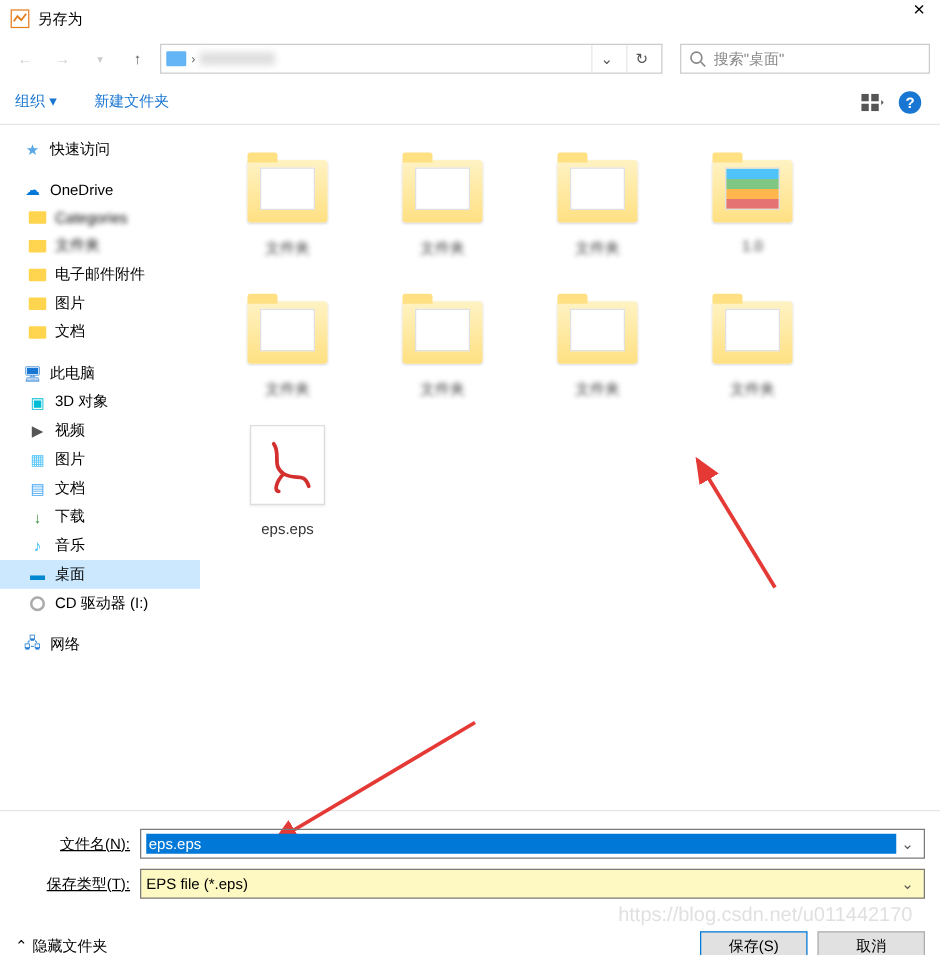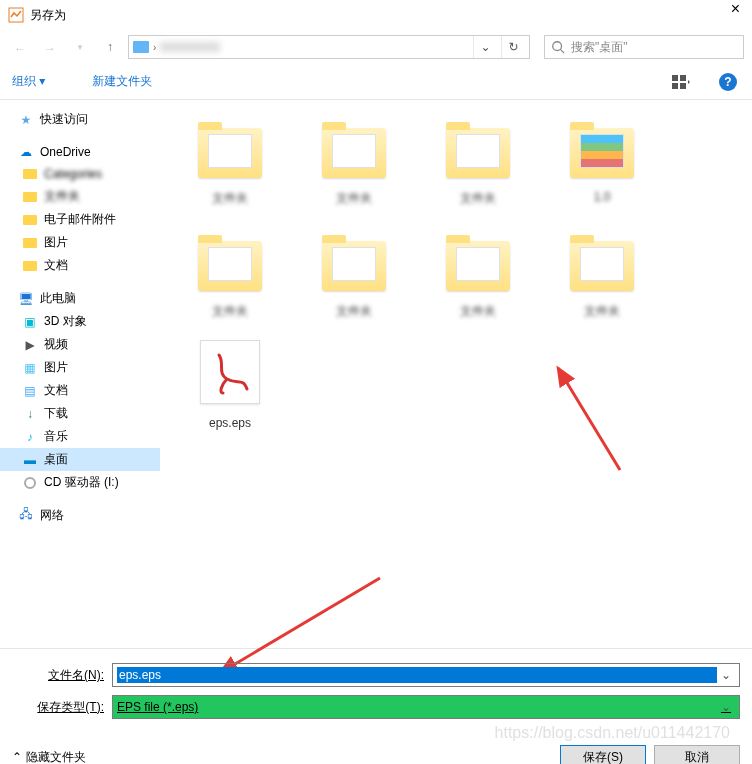--- a/index.html
+++ b/index.html
@@ -15,21 +15,21 @@
 .nav-btn.disabled { color: #ccc; }
 .address { flex: 1; height: 24px; border: 1px solid #ccc; display: flex; align-items: center; padding: 0 4px; gap: 4px; overflow: hidden; }
 .address .folder-icn { width: 16px; height: 12px; background: #64b5f6; border-radius: 1px; position: relative; }
 .address .chev { color: #666; font-size: 10px; }
 .address .crumb { filter: blur(3px); background: #ddd; height: 10px; width: 60px; }
 .addr-btn { width: 24px; height: 24px; display: flex; align-items: center; justify-content: center; color: #555; border-left: 1px solid #e8e8e8; cursor: pointer; }
 .search { width: 200px; height: 24px; border: 1px solid #ccc; display: flex; align-items: center; padding: 0 6px; gap: 6px; margin-left: 8px; }
 .search svg { width: 14px; height: 14px; }
 .search span { color: #888; }
 
-.toolbar { height: 36px; display: flex; align-items: center; padding: 0 12px; border-bottom: 1px solid #e5e5e5; gap: 17px; }
+.toolbar { height: 36px; display: flex; align-items: center; padding: 0 12px; border-bottom: 1px solid #e5e5e5; }
 .toolbar .tb-link { color: #1976d2; margin-right: 30px; cursor: pointer; }
 .toolbar .spacer { flex: 1; }
 .toolbar .tb-icon { width: 24px; height: 24px; display: flex; align-items: center; justify-content: center; margin-left: 6px; cursor: pointer; color: #555; }
 .help-circle { width: 18px; height: 18px; border-radius: 50%; background: #1976d2; color: #fff; display: flex; align-items: center; justify-content: center; font-weight: bold; }
 
 .body { display: flex; height: 548px; }
 .sidebar { width: 160px; padding: 8px 0; overflow: hidden; }
 .tree-item { display: flex; align-items: center; padding: 3px 8px 3px 18px; gap: 6px; cursor: pointer; white-space: nowrap; }
 .tree-item.sub { padding-left: 22px; }
 .tree-item.active { background: #cce8ff; }
@@ -48,21 +48,21 @@
 .file-label { font-size: 12px; color: #333; filter: blur(2px); }
 .file-label.clear { filter: none; }
 
 .arrow { position: absolute; pointer-events: none; }
 .arrow svg { overflow: visible; }
 
 .bottom { border-top: 1px solid #e5e5e5; padding: 14px 12px 8px 12px; }
 .frow { display: flex; align-items: center; margin-bottom: 8px; }
 .frow label { width: 100px; text-align: right; padding-right: 8px; text-decoration: underline; }
 .frow .finput { flex: 1; height: 24px; border: 1px solid #7a7a7a; padding: 0 4px; display: flex; align-items: center; position: relative; }
-.frow .finput.sel { background: #22c55e; text-decoration: underline; }
+.frow .finput.sel { background: #fef9c3; }
 .frow .finput .val { flex: 1; }
 .frow .finput.highlight .val { background: #0078d7; color: #fff; padding: 1px 2px; }
 .frow .finput .dd { width: 18px; text-align: center; color: #555; }
 
 .footer { display: flex; align-items: center; padding: 10px 12px; }
 .footer .hide-link { display: flex; align-items: center; gap: 4px; cursor: pointer; }
 .footer .spacer { flex: 1; }
 .footer button { width: 86px; height: 24px; background: #e1e1e1; border: 1px solid #adadad; cursor: pointer; margin-left: 8px; }
 .footer button.primary { border: 1px solid #0078d7; }
 

